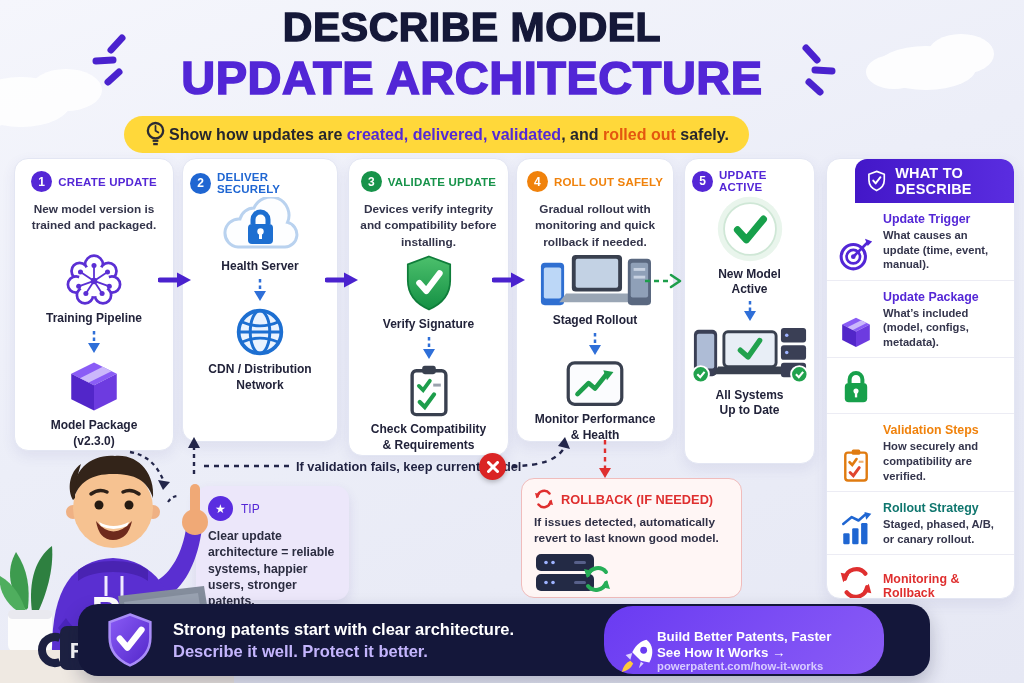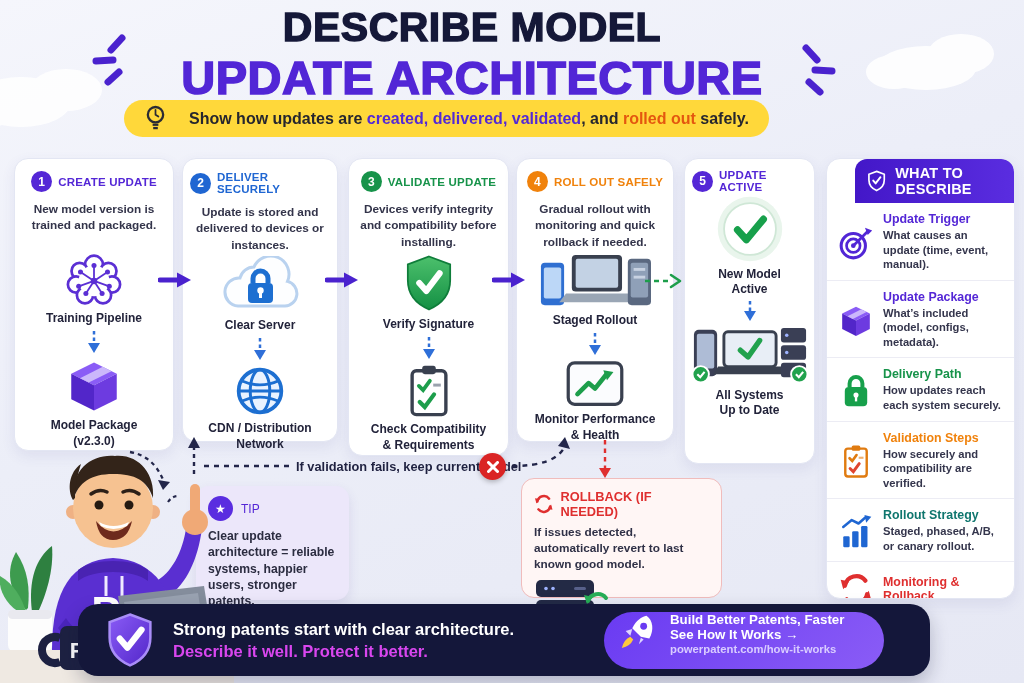--- a/index.html
+++ b/index.html
@@ -6,22 +6,22 @@
   .stage{position:relative;width:1024px;height:683px;overflow:hidden;
          background:linear-gradient(160deg,#f5f6fc 0%,#ecEEf8 45%,#e6e8f4 100%);
          font-family:"Liberation Sans",sans-serif;}
   .abs{position:absolute;}
 
   
   .title1{left:0;top:4px;width:944px;text-align:center;font-size:41px;font-weight:800;
           color:#151838;letter-spacing:.5px;-webkit-text-stroke:1.4px #151838;}
   .title2{left:0;top:50px;width:944px;text-align:center;font-size:47px;font-weight:800;
           color:#5226d6;letter-spacing:.5px;-webkit-text-stroke:1.6px #5226d6;}
-  .pill{left:124px;top:100px;height:37px;padding:0 20px;background:#ffd83a;border-radius:20px;
-        display:flex;align-items:center;gap:22px;font-size:16px;font-weight:700;color:#26262e;}
+  .pill{left:124px;top:116px;height:37px;padding:0 20px;background:#ffd83a;border-radius:20px;
+        display:flex;align-items:center;gap:2px;font-size:16px;font-weight:700;color:#26262e;}
   .pill b{font-weight:800;}
   .seg-purple{color:#5329d6;font-weight:800;}
   .seg-orange{color:#e4570f;font-weight:800;}
 
   
   .card{position:absolute;background:#fff;border:1.5px solid #e3e6f3;border-radius:14px;
         box-shadow:0 5px 14px rgba(70,70,140,.09);box-sizing:border-box;}
   .step{display:flex;flex-direction:column;align-items:center;padding:12px 7px 8px;}
   .step-head{display:flex;align-items:center;gap:6px;}
   .badge{width:21px;height:21px;border-radius:50%;color:#fff;font-size:12px;font-weight:800;
@@ -44,51 +44,51 @@
   
   .tip{left:196px;top:486px;width:153px;height:114px;background:#ece7fa;border-radius:13px;
        box-shadow:0 5px 12px rgba(80,60,160,.12);padding:10px 12px;box-sizing:border-box;}
   .tip-head{display:flex;align-items:center;gap:8px;}
   .tipstar{width:25px;height:25px;border-radius:50%;background:#5a2de0;color:#fff;display:flex;
            align-items:center;justify-content:center;font-size:12px;}
   .tip-title{font-size:12px;font-weight:400;color:#5427d6;}
   .tip-text{font-size:12.2px;font-weight:600;color:#2b2c40;line-height:1.34;margin-top:7px;}
 
   
-  .rollback{left:521px;top:478px;width:201px;height:120px;background:#fff6f5;
+  .rollback{left:521px;top:478px;width:221px;height:120px;background:#fff6f5;
             border:1.5px solid #f0bcbc;border-radius:13px;padding:10px 12px;box-sizing:border-box;}
   .rb-head{display:flex;align-items:center;gap:7px;}
   .rb-title{font-size:12.8px;font-weight:800;color:#df2f2f;}
   .rb-text{font-size:11.8px;font-weight:600;color:#2f3046;line-height:1.35;margin-top:6px;}
 
   .fail-note{left:296px;top:459px;font-size:12.8px;font-weight:700;color:#1f2140;}
   .xbadge{left:479px;top:453px;width:27px;height:27px;border-radius:50%;background:#da2424;
           display:flex;align-items:center;justify-content:center;box-shadow:0 2px 5px rgba(0,0,0,.25);}
 
   
   .sidebar{left:826px;top:158px;width:189px;height:441px;padding:0;overflow:hidden;}
   .sb-header{height:44px;background:linear-gradient(90deg,#4317c8,#5a2de0);border-radius:12px 12px 0 0;
              display:flex;align-items:center;gap:9px;padding:0 0 0 12px;color:#fff;font-weight:800;
              font-size:14.5px;letter-spacing:.2px;margin-left:28px;}
-  .sb-item{display:flex;gap:9px;padding:9px 8px 8px 11px;align-items:center;}
+  .sb-item{display:flex;gap:9px;padding:9px 8px 8px 11px;align-items:flex-end;}
   .sb-sep{border-top:1px solid #ececf4;}
   .sb-icon{flex:none;width:36px;display:flex;justify-content:center;padding-top:2px;}
   .sb-title{font-size:12.4px;font-weight:800;}
   .sb-desc{font-size:11.2px;font-weight:600;color:#34354c;line-height:1.3;margin-top:2px;}
 
   
   .banner{left:78px;top:604px;width:852px;height:72px;background:#14173a;border-radius:20px;
           display:flex;align-items:center;z-index:20;box-shadow:0 8px 18px rgba(20,23,58,.25);}
   .banner-shield{margin-left:26px;line-height:0;}
   .banner-text{margin-left:17px;}
   .banner-line1{font-size:16.5px;font-weight:800;color:#fff;}
-  .banner-line2{font-size:16.5px;font-weight:800;color:#d946ef;margin-top:3px;}
-  .cta{margin-left:auto;margin-right:46px;width:280px;height:57px;border-radius:29px;
-       background:linear-gradient(135deg,#6a3bf2,#8a5cf6);display:flex;align-items:flex-start;
-       gap:14px;padding:0 14px;box-sizing:border-box;cursor:pointer;}
+  .banner-line2{font-size:16.5px;font-weight:800;color:#c4b5fd;margin-top:3px;}
+  .cta{margin-left:auto;margin-right:46px;width:280px;height:68px;border-radius:29px;
+       background:linear-gradient(135deg,#6a3bf2,#8a5cf6);display:flex;align-items:flex-end;
+       gap:1px;padding:0 14px;box-sizing:border-box;cursor:pointer;}
   .cta-text{line-height:1.2;}
   .cta-l1,.cta-l2{font-size:13.3px;font-weight:800;color:#fff;}
   .cta-l3{font-size:11.3px;font-weight:600;color:#d9ccff;}
 
   .mascot{left:-4px;top:428px;z-index:15;line-height:0;}
   svg{display:block;}
 </style>
 </head>
 <body>
 
@@ -195,31 +195,30 @@
       <span>Model Package</span>
         <span>(v2.3.0)</span>
     </div>
   </div>
 
   <div class="card step" style="left:182px;top:158px;width:156px;height:284px">
     <div class="step-head">
       <span class="badge bg-blue">2</span>
       <span class="step-title c-blue">DELIVER SECURELY</span>
     </div>
-    <div class="step-desc">Update is stored and delivered to devices or instances.</div>
     <div class="icon-wrap">
       <svg width="86" height="58" viewBox="0 0 86 58">
         <path d="M21 50 h 47 a 12.5 12.5 0 0 0 2.5 -24.6 A 17.5 17.5 0 0 0 37 11 a 14.5 14.5 0 0 0 -14 11 A 13 13 0 0 0 21 50 Z" fill="#fdfeff" stroke="#b9d2ef" stroke-width="3"></path>
         <rect x="31" y="27" width="25" height="20" rx="4" fill="#1d6fd1"></rect>
         <path d="M36 27 v-4.5 a 7.5 7.5 0 0 1 15 0 v4.5" fill="none" stroke="#1d6fd1" stroke-width="5"></path>
         <circle cx="43.5" cy="34.5" r="3.2" fill="#fff"></circle>
           <rect x="42" y="35.5" width="3" height="6.5" fill="#fff"></rect>
       </svg>
     </div>
-    <div class="step-label">Clear Server</div>
+    <div class="step-label">Health Server</div>
     <div class="v-arrow">
       <svg width="14" height="24">
           <line x1="7" y1="1" x2="7" y2="13" stroke="#2f6fd8" stroke-width="2.5" stroke-dasharray="3.5 3"></line>
           <polygon points="1,13 13,13 7,23" fill="#2f6fd8"></polygon>
         </svg>
     </div>
     <div class="icon-wrap">
       <svg width="52" height="52" viewBox="0 0 56 56">
         <circle cx="28" cy="28" r="23" fill="#eaf3ff" stroke="#1d6fd1" stroke-width="4"></circle>
         <ellipse cx="28" cy="28" rx="10.5" ry="23" fill="none" stroke="#1d6fd1" stroke-width="3.2"></ellipse>
@@ -491,24 +490,20 @@
 
     <div class="sb-item sb-sep">
       <div class="sb-icon">
         <svg width="32" height="36" viewBox="0 0 40 44">
           <rect x="6" y="17" width="28" height="24" rx="5" fill="#17a04b"></rect>
           <path d="M12 17 v-4.5 a 8 8 0 0 1 16 0 v4.5" fill="none" stroke="#17a04b" stroke-width="5"></path>
           <circle cx="20" cy="27" r="3.2" fill="#fff"></circle>
             <rect x="18.6" y="28" width="2.9" height="7" fill="#fff"></rect>
         </svg>
       </div>
-      <div>
-        <div class="sb-title c-green">Delivery Path</div>
-        <div class="sb-desc">How updates reach each system securely.</div>
-      </div>
     </div>
 
     <div class="sb-item sb-sep">
       <div class="sb-icon">
         <svg width="30" height="35" viewBox="0 0 56 64">
           <rect x="8" y="8" width="40" height="52" rx="5" fill="#fff" stroke="#e07b10" stroke-width="4.5"></rect>
           <rect x="20" y="2" width="16" height="10" rx="3" fill="#e07b10"></rect>
           <polyline points="16,26 21,31 29,20" stroke="#e07b10" stroke-width="5" fill="none" stroke-linecap="round"></polyline>
           <line x1="33" y1="25" x2="42" y2="25" stroke="#f0b070" stroke-width="4"></line>
           <polyline points="17,45 23,51 34,36" stroke="#e0452f" stroke-width="5.5" fill="none" stroke-linecap="round"></polyline>

